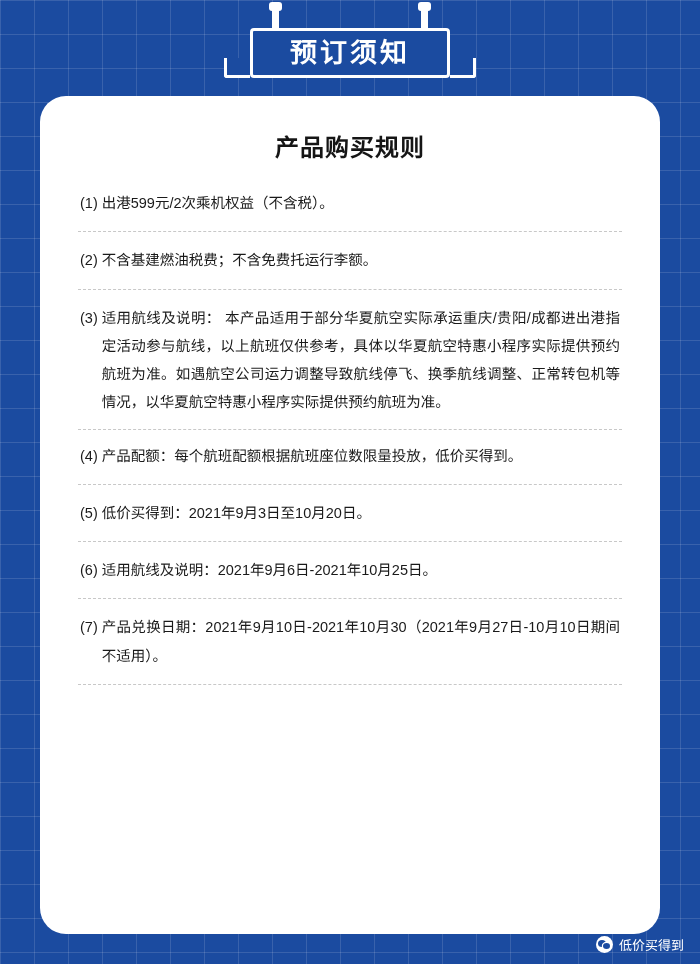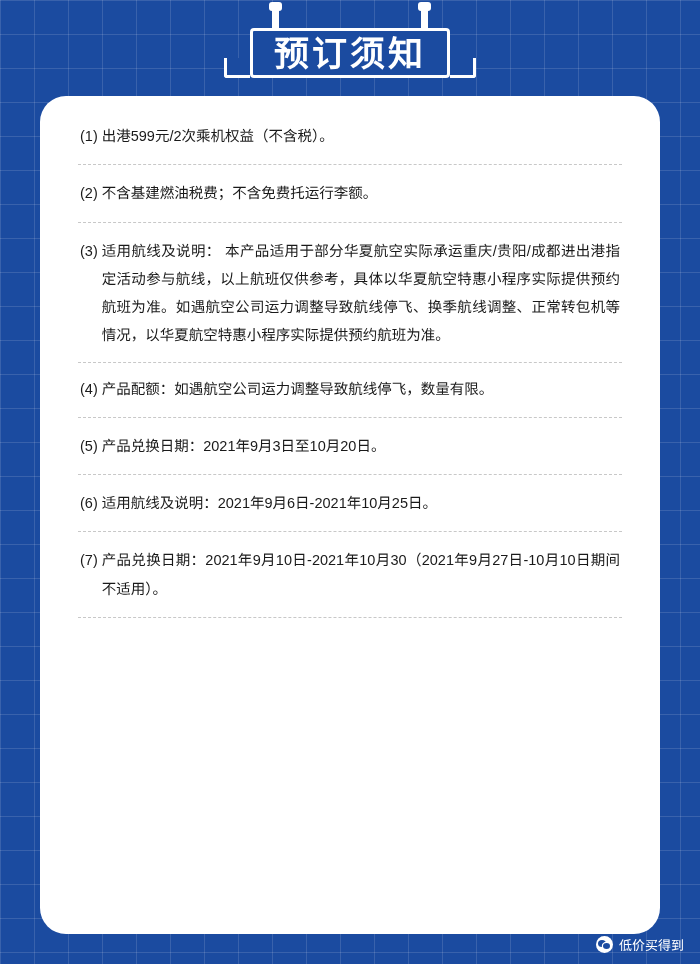--- a/index.html
+++ b/index.html
@@ -70,21 +70,21 @@
     box-sizing: border-box;
     background: #1b4ba0;
     border: 3px solid #ffffff;
     border-radius: 4px;
     display: flex;
     align-items: center;
     justify-content: center;
   }
   .banner-title {
     color: #ffffff;
-    font-size: 35px;
+    font-size: 27px;
     font-weight: bold;
     letter-spacing: 3px;
     line-height: 1;
   }
   .tail {
     position: absolute;
     top: 52px;
     width: 26px;
     height: 20px;
     background: #1b4ba0;
@@ -188,20 +188,21 @@
     <span class="hanger right"></span>
     <span class="tail left"></span>
     <span class="tail right"></span>
     <div class="banner-plate">
       <span class="banner-title">预订须知</span>
     </div>
   </div>
 </div>
 
 <div class="card">
+  <div class="card-title">产品购买规则</div>
 
   <div class="rule">
     <span class="num">(1)</span>
     <span class="txt">出港599元/2次乘机权益（不含税）。</span>
   </div>
   <div class="sep"></div>
 
   <div class="rule">
     <span class="num">(2)</span>
     <span class="txt">不含基建燃油税费；不含免费托运行李额。</span>
@@ -209,27 +210,27 @@
   <div class="sep"></div>
 
   <div class="rule">
     <span class="num">(3)</span>
     <span class="txt">适用航线及说明： 本产品适用于部分华夏航空实际承运重庆/贵阳/成都进出港指定活动参与航线，以上航班仅供参考，具体以华夏航空特惠小程序实际提供预约航班为准。如遇航空公司运力调整导致航线停飞、换季航线调整、正常转包机等情况，以华夏航空特惠小程序实际提供预约航班为准。</span>
   </div>
   <div class="sep tight"></div>
 
   <div class="rule">
     <span class="num">(4)</span>
-    <span class="txt">产品配额：如遇航空公司运力调整导致航线停飞，数量有限。</span>
+    <span class="txt">产品配额：每个航班配额根据航班座位数限量投放，低价买得到。</span>
   </div>
   <div class="sep"></div>
 
   <div class="rule">
     <span class="num">(5)</span>
-    <span class="txt">产品兑换日期：2021年9月3日至10月20日。</span>
+    <span class="txt">低价买得到：2021年9月3日至10月20日。</span>
   </div>
   <div class="sep"></div>
 
   <div class="rule">
     <span class="num">(6)</span>
     <span class="txt">适用航线及说明：2021年9月6日-2021年10月25日。</span>
   </div>
   <div class="sep"></div>
 
   <div class="rule">

